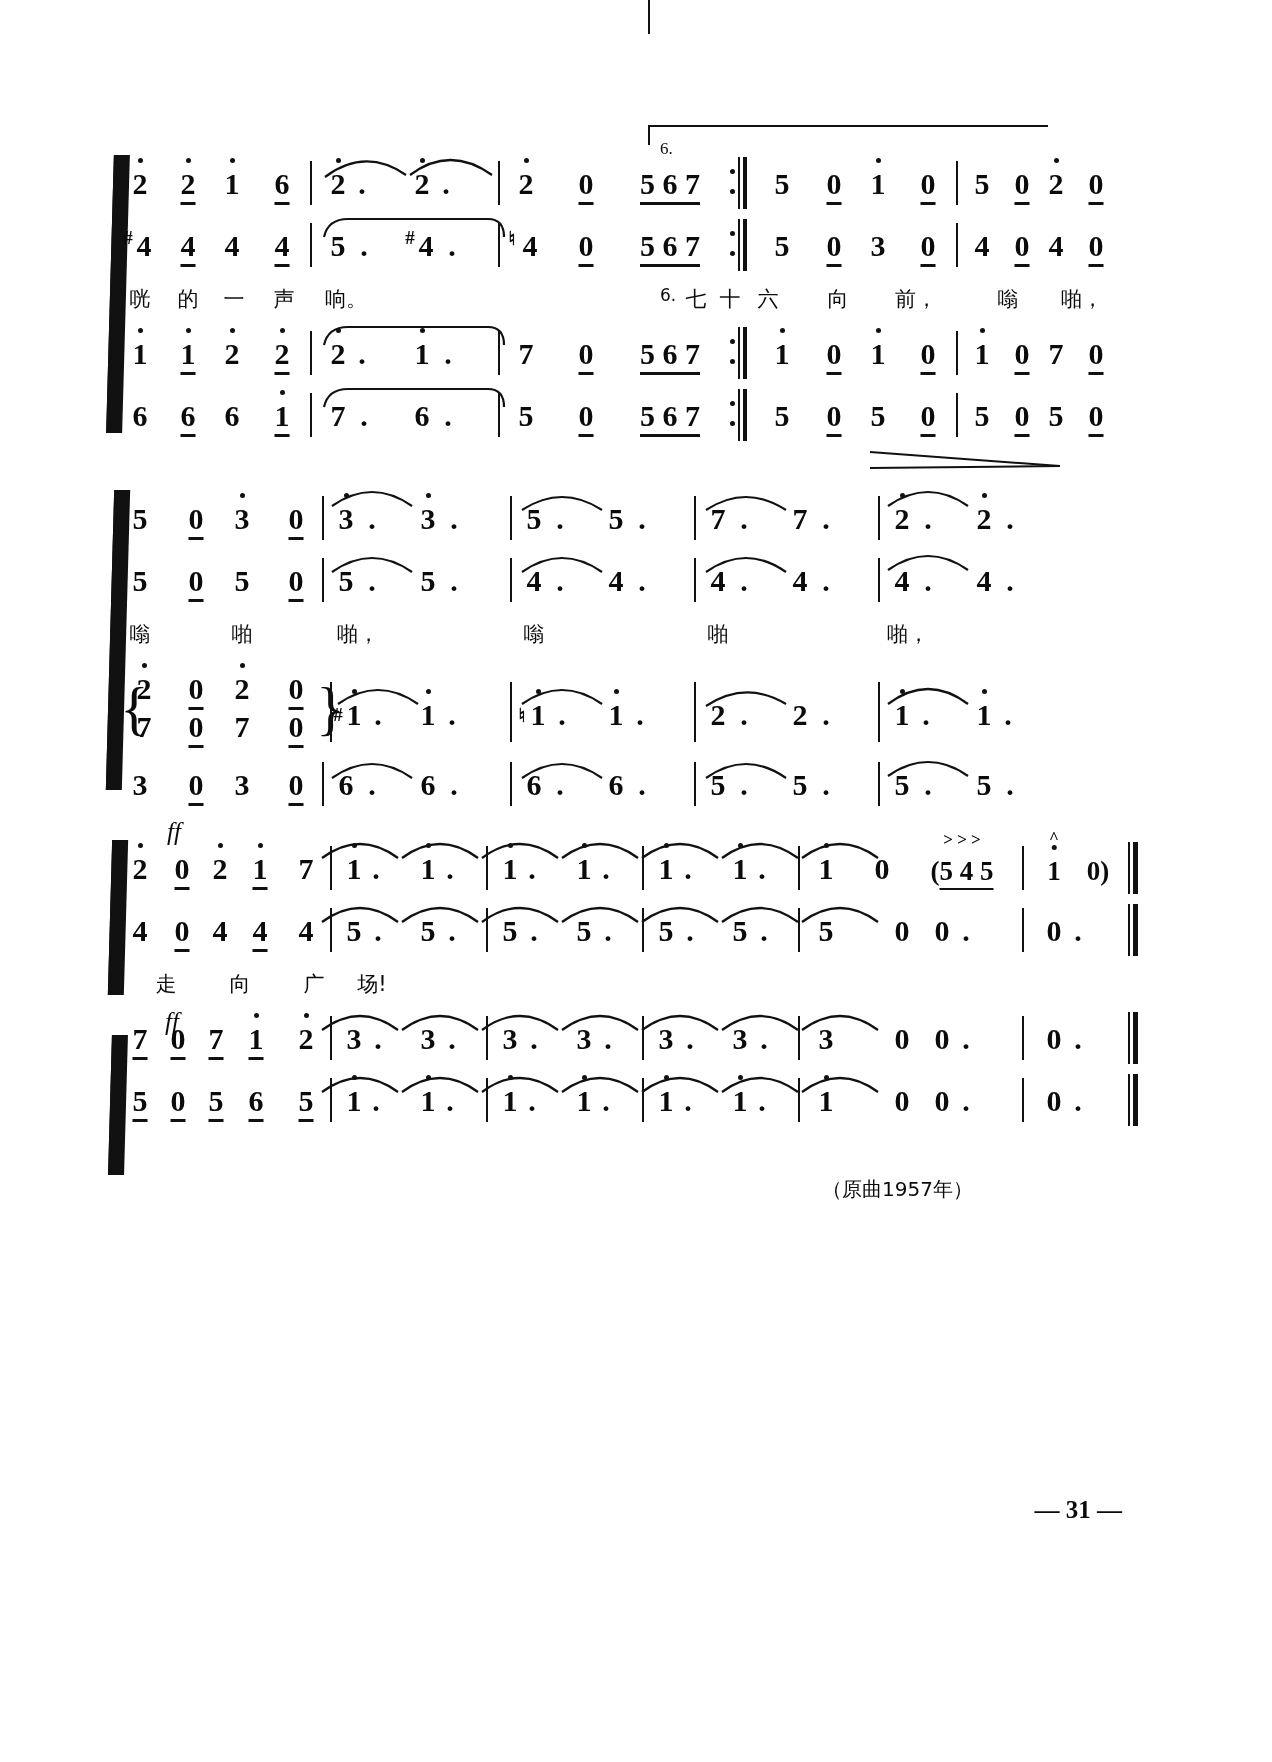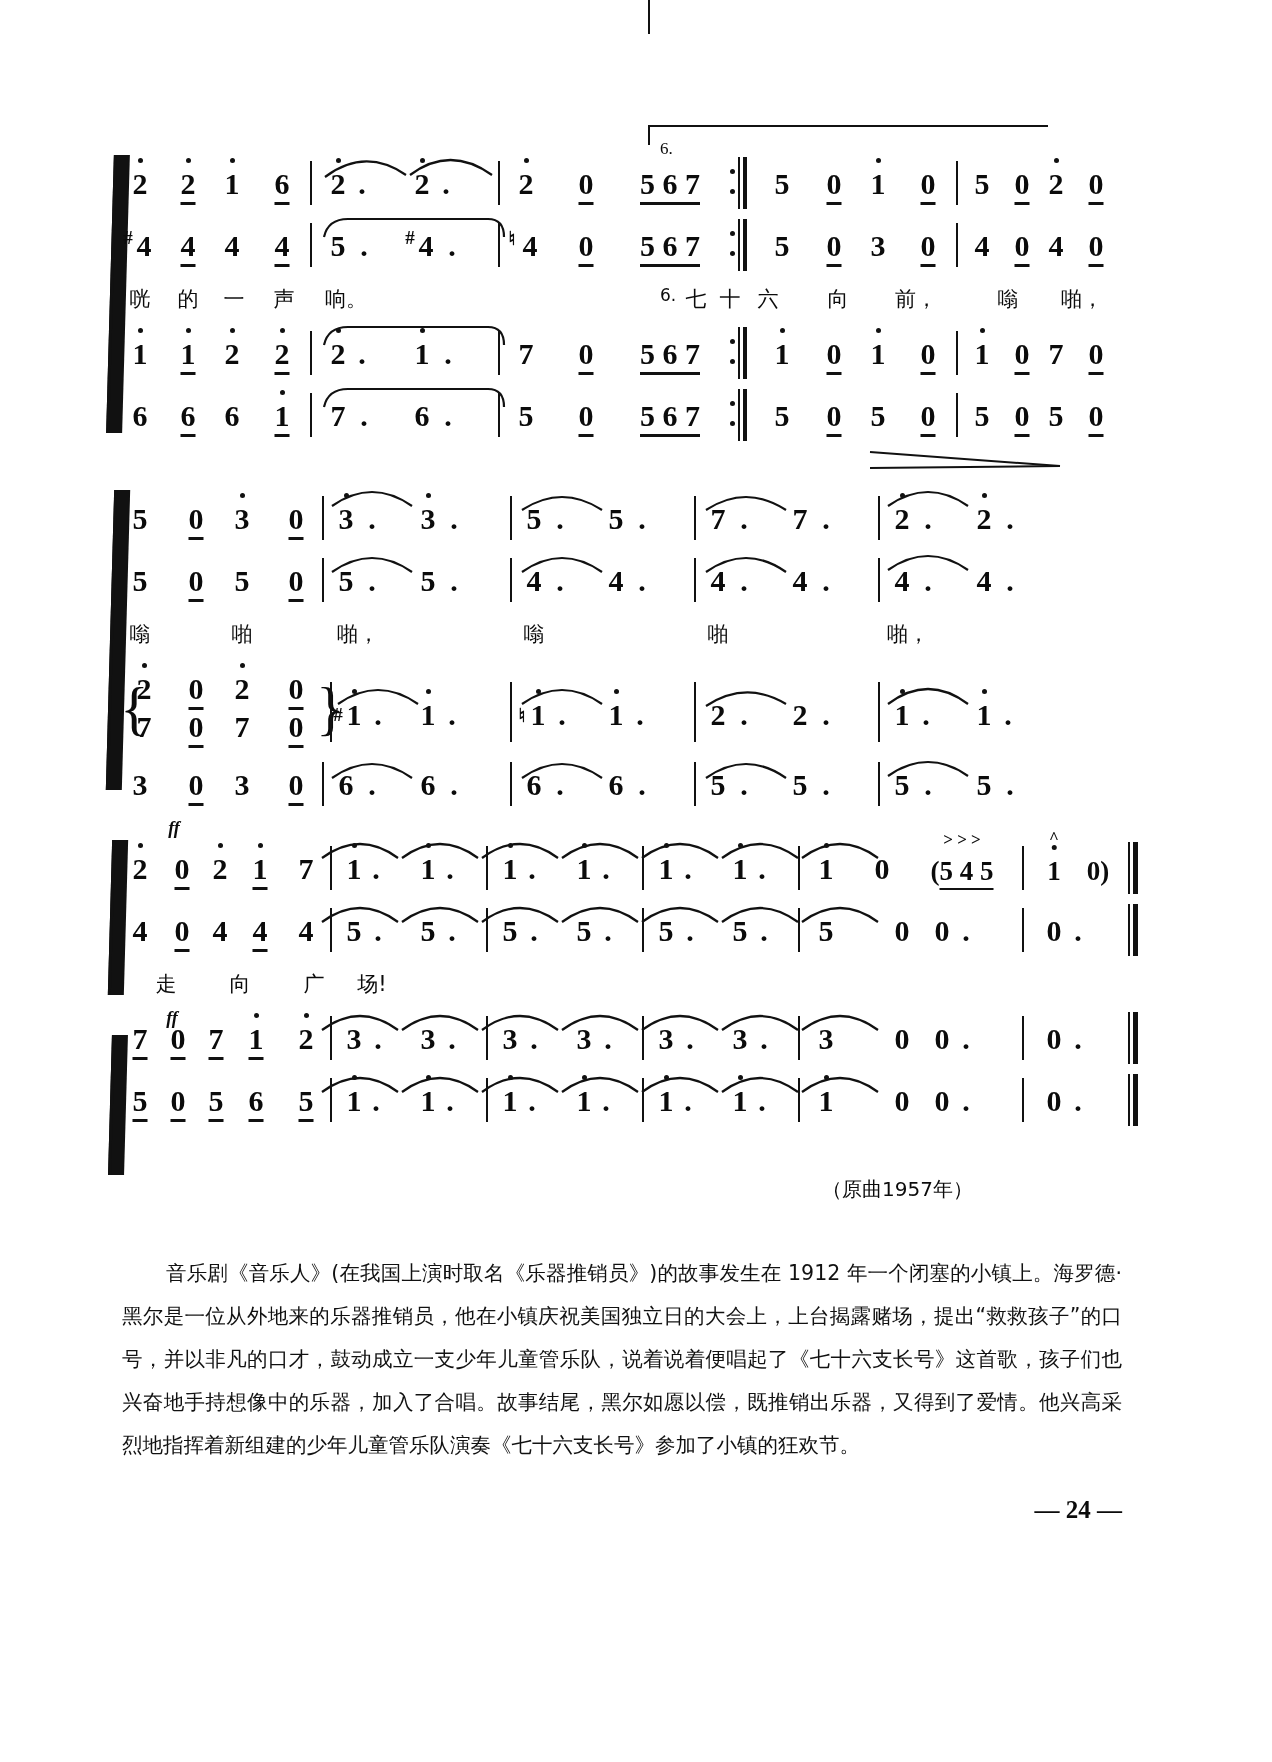--- a/index.html
+++ b/index.html
@@ -84,21 +84,21 @@
     top:6px;
     transform:translateX(-50%);
     white-space:nowrap;
     letter-spacing:0px;
   }
   .lyric.small{font-size:17px;}
 
   .dyn{
     position:absolute;
     font-family:"Liberation Serif", serif;
-    font-style:italic;font-weight:bold;font-size:18px;
+    font-style:italic;font-weight:normal;font-size:25px;
     transform:translateX(-50%);
   }
 
   .volta{position:absolute;}
   .volta .vline{position:absolute;left:0;top:0;height:2px;background:#111;}
   .volta .vtick{position:absolute;left:0;top:0;width:2px;height:20px;background:#111;}
   .volta .vlabel{position:absolute;left:12px;top:14px;font-size:17px;font-family:"Liberation Serif",serif;}
 
   .brace{
     position:absolute;
@@ -644,18 +644,17 @@
         <span class="n" style="left:944px;">0</span>
           <span class="dotdur" style="left:968px;">.</span>
         <span class="endbar" style="left:1018px;"></span>
       </div>
     </div>
 
     <span class="origin" style="left:822px;top:1176px;">（原曲1957年）</span>
   </div>
 
   <div class="prose">
-    <p class="indent">音乐剧《音乐人》(在我国上演时取名《乐器推销员》)的故事发生在 1912 年一个闭塞的小镇上。海罗德·黑尔是一位从外地来的乐器推销员，他在小镇庆祝美国独立日的大会上，上台揭露赌场，提出“救救孩子”的口号，并以非凡的口才，鼓动成立一支少年儿童管乐队，说着说着便唱起了《七十六支长号》这首歌，孩子们也兴奋地手持想像中的乐器，加入了合唱。故事结尾，黑尔如愿以偿，既推销出乐器，又得到了爱情。他兴高采烈地指挥着新组建的少年儿童管乐队演奏《七十六支长号》参加了小镇的狂欢节。</p>
   </div>
 
-  <span class="pagenum">— 24 —</span>
+  <span class="pagenum">— 31 —</span>
 
 </div>
 
 </body></html>

